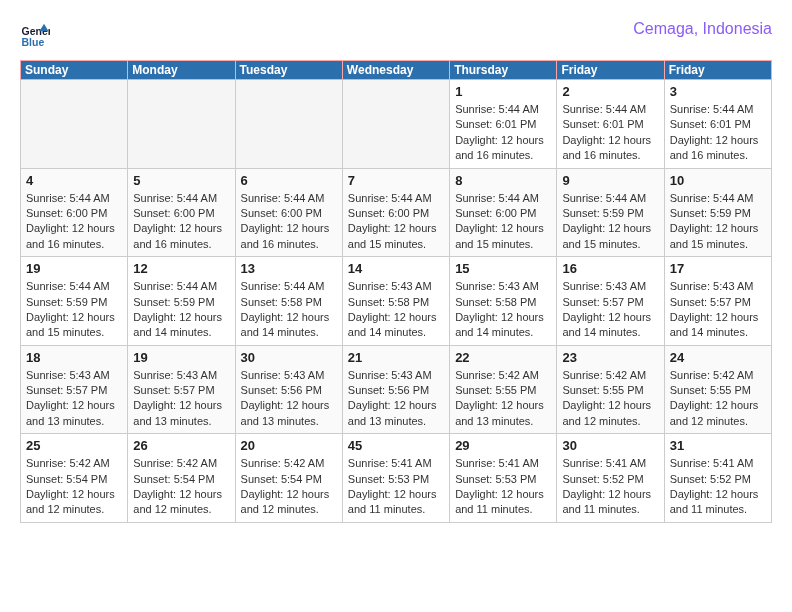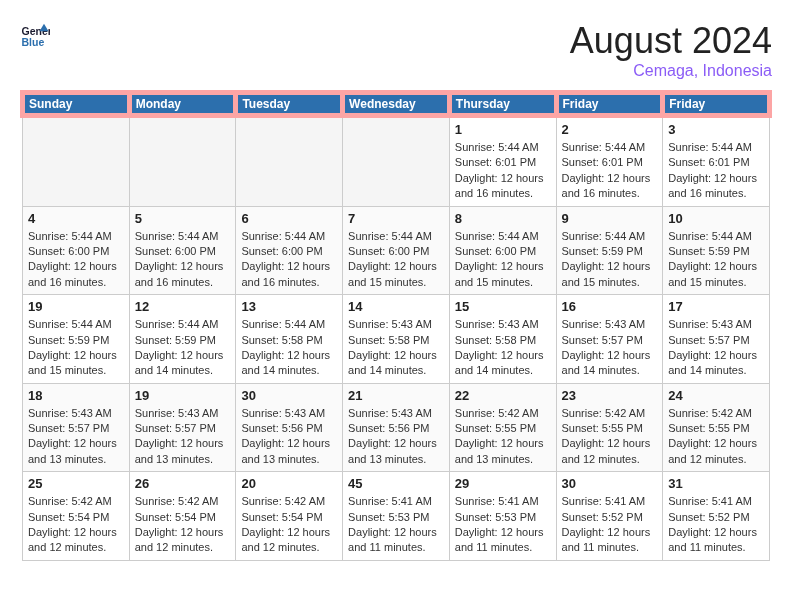--- a/index.html
+++ b/index.html
@@ -42,21 +42,21 @@
       border-collapse: collapse;
       font-size: 11px;
     }
     .calendar th {
       background: #2c6fad;
       color: #fff;
       padding: 2px 4px;
       text-align: left;
       font-size: 12px;
       font-weight: bold;
-      border: 5px solid #fca5a5;
+      border: 1px solid #fca5a5;
     }
     .calendar td {
       border: 1px solid #ccc;
       padding: 4px 5px;
       vertical-align: top;
       min-height: 80px;
       background: #fff;
     }
     .calendar td.empty {
       background: #f5f5f5;
@@ -81,21 +81,20 @@
 
 <div class="header">
   <div class="logo">
     <svg class="logo-icon" viewBox="0 0 40 40">
       <text x="2" y="20" font-size="14" font-weight="bold" fill="#1a1a2e">General</text>
       <text x="2" y="34" font-size="14" font-weight="bold" fill="#2c6fad">Blue</text>
       <polygon points="32,5 38,15 26,15" fill="#2c6fad"></polygon>
     </svg>
   </div>
   <div class="title-block">
-    <div class="month-year">August 2024</div>
     <div class="location">Cemaga, Indonesia</div>
   </div>
 </div>
 
 <table class="calendar">
   <thead>
     <tr>
     <th>Sunday</th>
         <th>Monday</th>
         <th>Tuesday</th>

